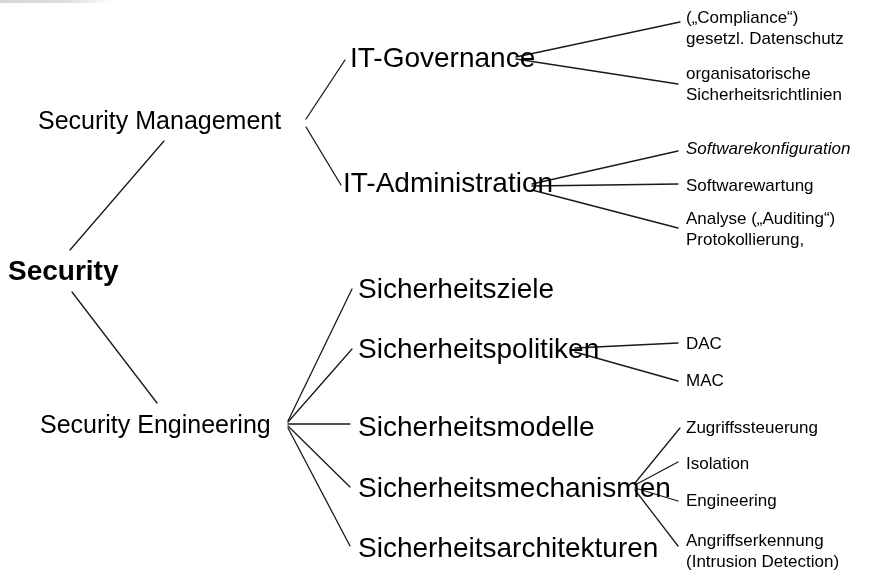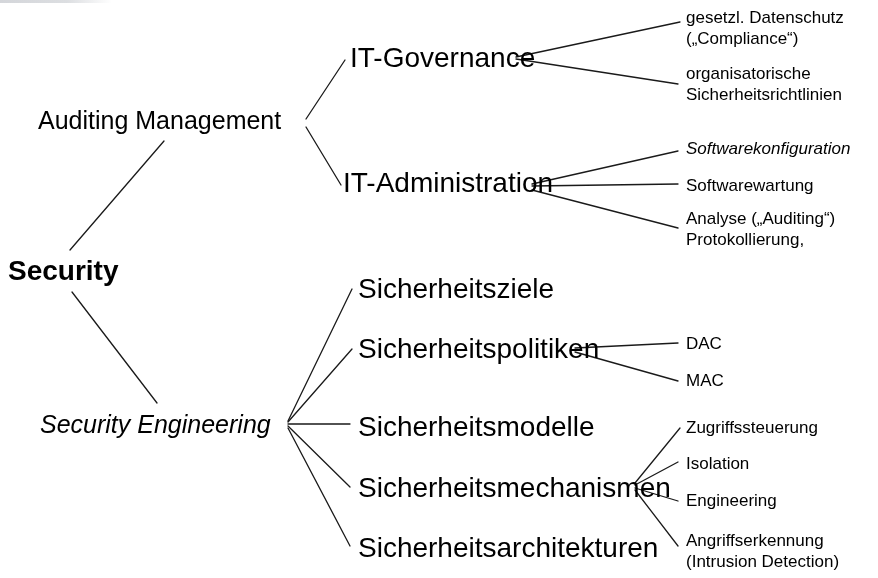--- a/index.html
+++ b/index.html
@@ -65,35 +65,35 @@
     <line x1="575" y1="348" x2="678" y2="343"></line>
     <line x1="575" y1="352" x2="678" y2="381"></line>
     <line x1="635" y1="483" x2="680" y2="428"></line>
     <line x1="635" y1="485" x2="678" y2="462"></line>
     <line x1="635" y1="488" x2="678" y2="501"></line>
     <line x1="635" y1="490" x2="678" y2="546"></line>
   </svg>
 
   <div class="node lvl-root" style="left:8px; top:271px;">Security</div>
 
-  <div class="node lvl-2" style="left:38px; top:120px;">Auditing Management</div>
-  <div class="node lvl-2" style="left:40px; top:424px;font-style:italic;">Security Engineering</div>
+  <div class="node lvl-2" style="left:38px; top:120px;">Security Management</div>
+  <div class="node lvl-2" style="left:40px; top:424px;">Security Engineering</div>
 
   <div class="node lvl-3" style="left:350px; top:58px;">IT-Governance</div>
   <div class="node lvl-3" style="left:343px; top:183px;">IT-Administration</div>
 
   <div class="node lvl-3" style="left:358px; top:289px;">Sicherheitsziele</div>
   <div class="node lvl-3" style="left:358px; top:427px;">Sicherheitsmodelle</div>
   <div class="node lvl-3" style="left:358px; top:349px;">Sicherheitspolitiken</div>
   <div class="node lvl-3" style="left:358px; top:488px;">Sicherheitsmechanismen</div>
   <div class="node lvl-3" style="left:358px; top:548px;">Sicherheitsarchitekturen</div>
 
   <div class="node leaf" style="left:686px; top:28px;">
+    <div>(„Compliance“)</div>
     <div>gesetzl. Datenschutz</div>
-    <div>(„Compliance“)</div>
   </div>
   <div class="node leaf" style="left:686px; top:84px;">
     <div>organisatorische</div>
     <div>Sicherheitsrichtlinien</div>
   </div>
 
   <div class="node leaf" style="left:686px; top:148px;font-style:italic;">Softwarekonfiguration</div>
   <div class="node leaf" style="left:686px; top:185px;">Softwarewartung</div>
   <div class="node leaf" style="left:686px; top:229px;">
     <div>Analyse („Auditing“)</div>

